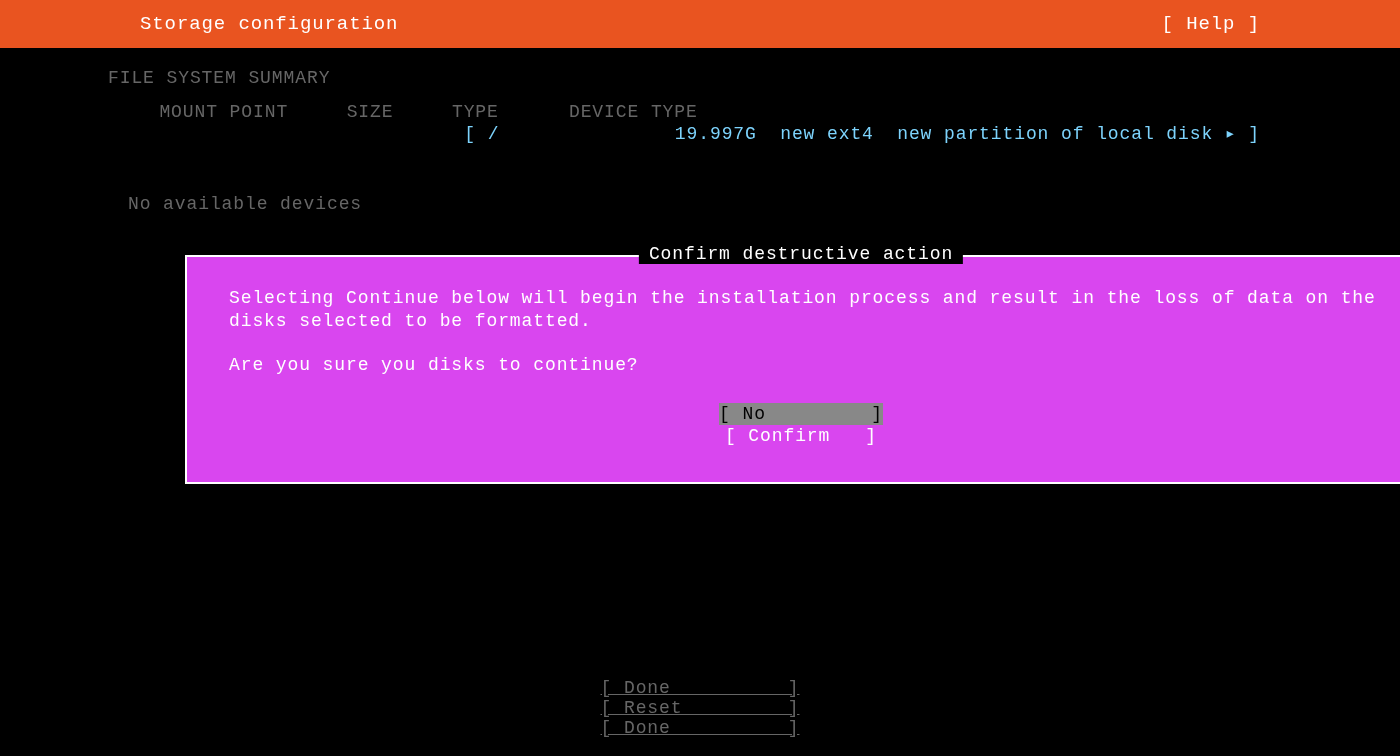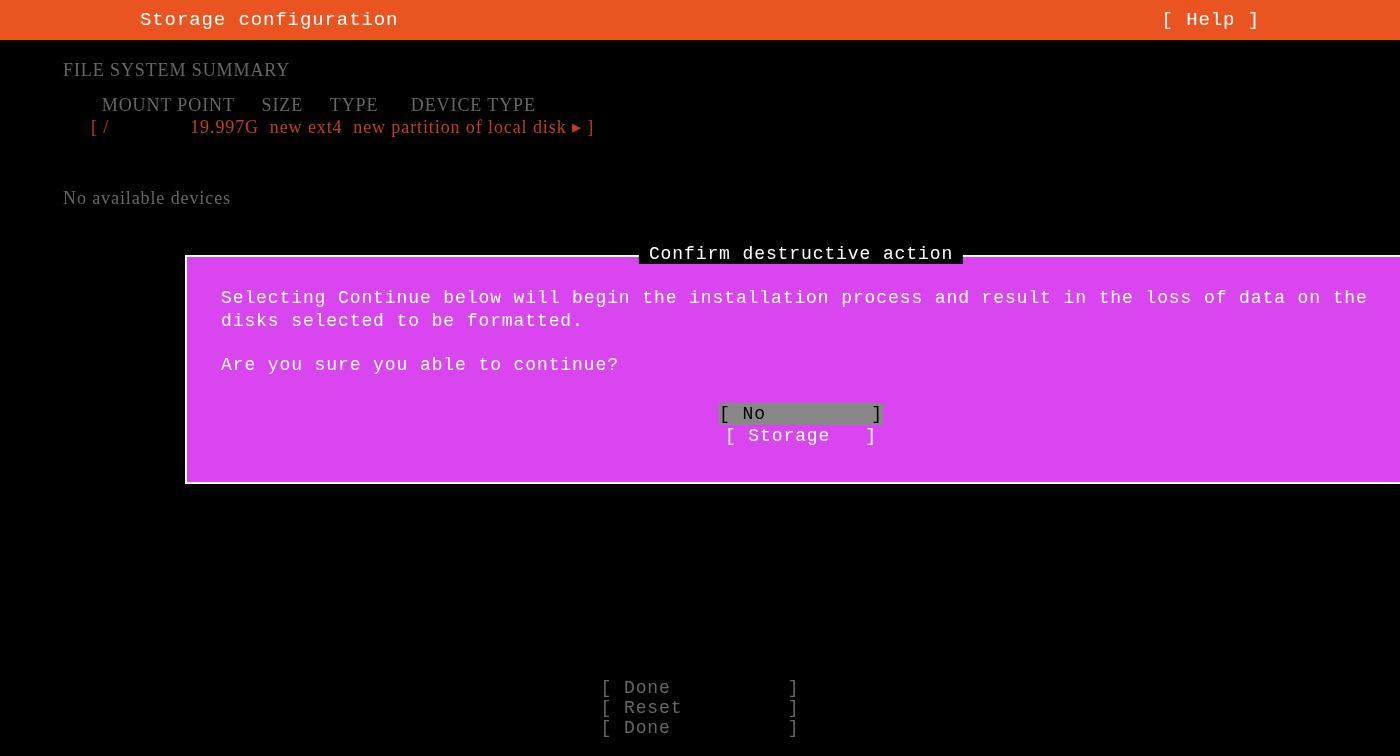--- a/index.html
+++ b/index.html
@@ -14,52 +14,53 @@
       font-family: "Courier New", monospace;
       font-size: 18px;
       color: #888;
       overflow: hidden;
       position: relative;
       letter-spacing: 0.05em;
     }
     .header-bar {
       background: #e95420;
       color: #fff;
-      height: 40px;
+      height: 48px;
       display: flex;
       justify-content: space-between;
       align-items: center;
       padding: 0 140px;
       font-size: 19px;
     }
     .content {
-      padding: 20px 140px 0 63px;
-      font-family: Liberation Serif, serif;
+      padding: 20px 140px 0 108px;
     }
     .section-title {
       color: #666;
       margin-bottom: 2px;
     }
     .fs-table {
       margin-top: 14px;
       margin-left: 28px;
     }
     .fs-header {
       color: #666;
       white-space: pre;
     }
     .fs-row {
-      color: #c2410c;
+      color: #7dd3fc;
       white-space: pre;
+      text-align: right;
     }
     .avail-section {
       margin-top: 50px;
     }
     .avail-none {
       margin-top: 14px;
+      margin-left: 20px;
       color: #666;
     }
     .dialog {
       position: absolute;
       left: 185px;
       top: 255px;
       width: 1232px;
       background: #d946ef;
     }
     .dialog-border {
@@ -76,20 +77,21 @@
       color: #fff;
       padding: 0 10px;
       white-space: nowrap;
     }
     .dialog-body {
       color: #fff;
       line-height: 1.25;
     }
     .dialog-p {
       margin-bottom: 22px;
+      margin-left: 8px;
     }
     .dialog-p.last {
       margin-bottom: 26px;
     }
     .dialog-buttons {
       text-align: center;
     }
     .btn {
       display: block;
       margin: 0 auto;
@@ -122,20 +124,21 @@
       white-space: pre;
       display: block;
       margin: 0 auto;
       color: #666;
       background: transparent;
       border: none;
       font-family: inherit;
       font-size: inherit;
       letter-spacing: 0.05em;
       cursor: pointer;
+      text-decoration: underline;
     }
   </style>
 </head>
 <body>
 
 <div class="header-bar">
   <span>Storage configuration</span>
   <span>[ Help ]</span>
 </div>
 
@@ -149,24 +152,24 @@
   <div class="avail-section">
     <div class="avail-none">No available devices</div>
   </div>
 </div>
 
 <div class="dialog">
   <div class="dialog-border">
     <div class="dialog-title"> Confirm destructive action </div>
     <div class="dialog-body">
       <div class="dialog-p">Selecting Continue below will begin the installation process and result in the loss of data on the disks selected to be formatted.</div>
-      <div class="dialog-p last">Are you sure you able to continue?</div>
+      <div class="dialog-p last">Are you sure you disks to continue?</div>
       <div class="dialog-buttons">
         <button class="btn btn-selected">[ No         ]</button>
-        <button class="btn btn-normal">[ Storage   ]</button>
+        <button class="btn btn-normal">[ Confirm   ]</button>
       </div>
     </div>
   </div>
 </div>
 
 <div class="footer-buttons">
   <button class="footer-btn">[ Done          ]</button>
   <button class="footer-btn">[ Reset         ]</button>
   <button class="footer-btn">[ Done          ]</button>
 </div>

